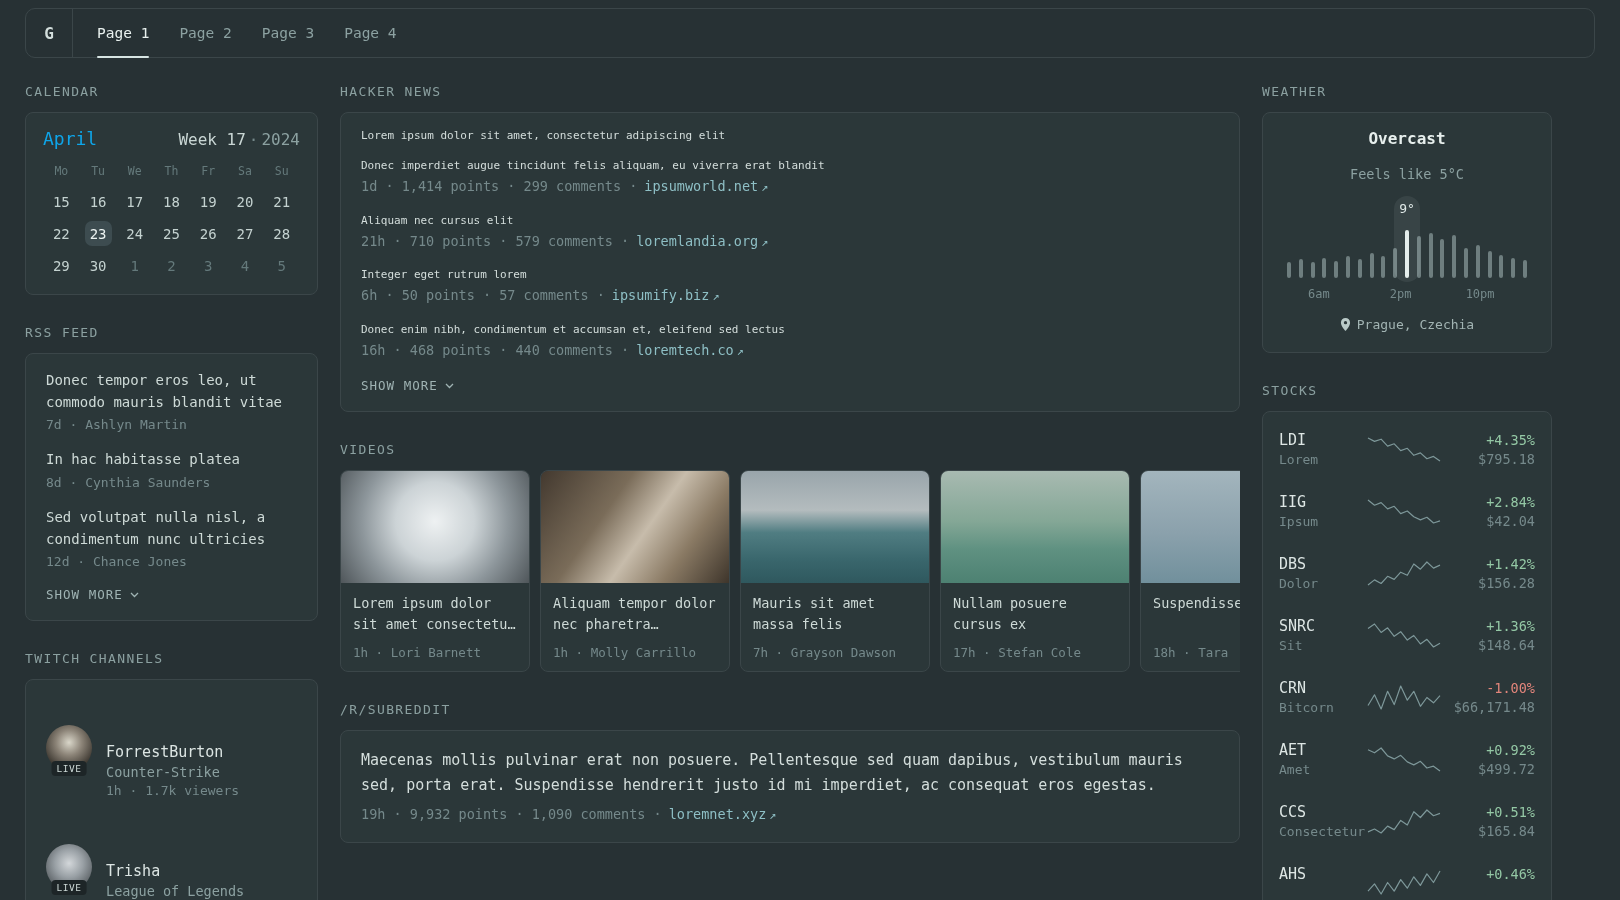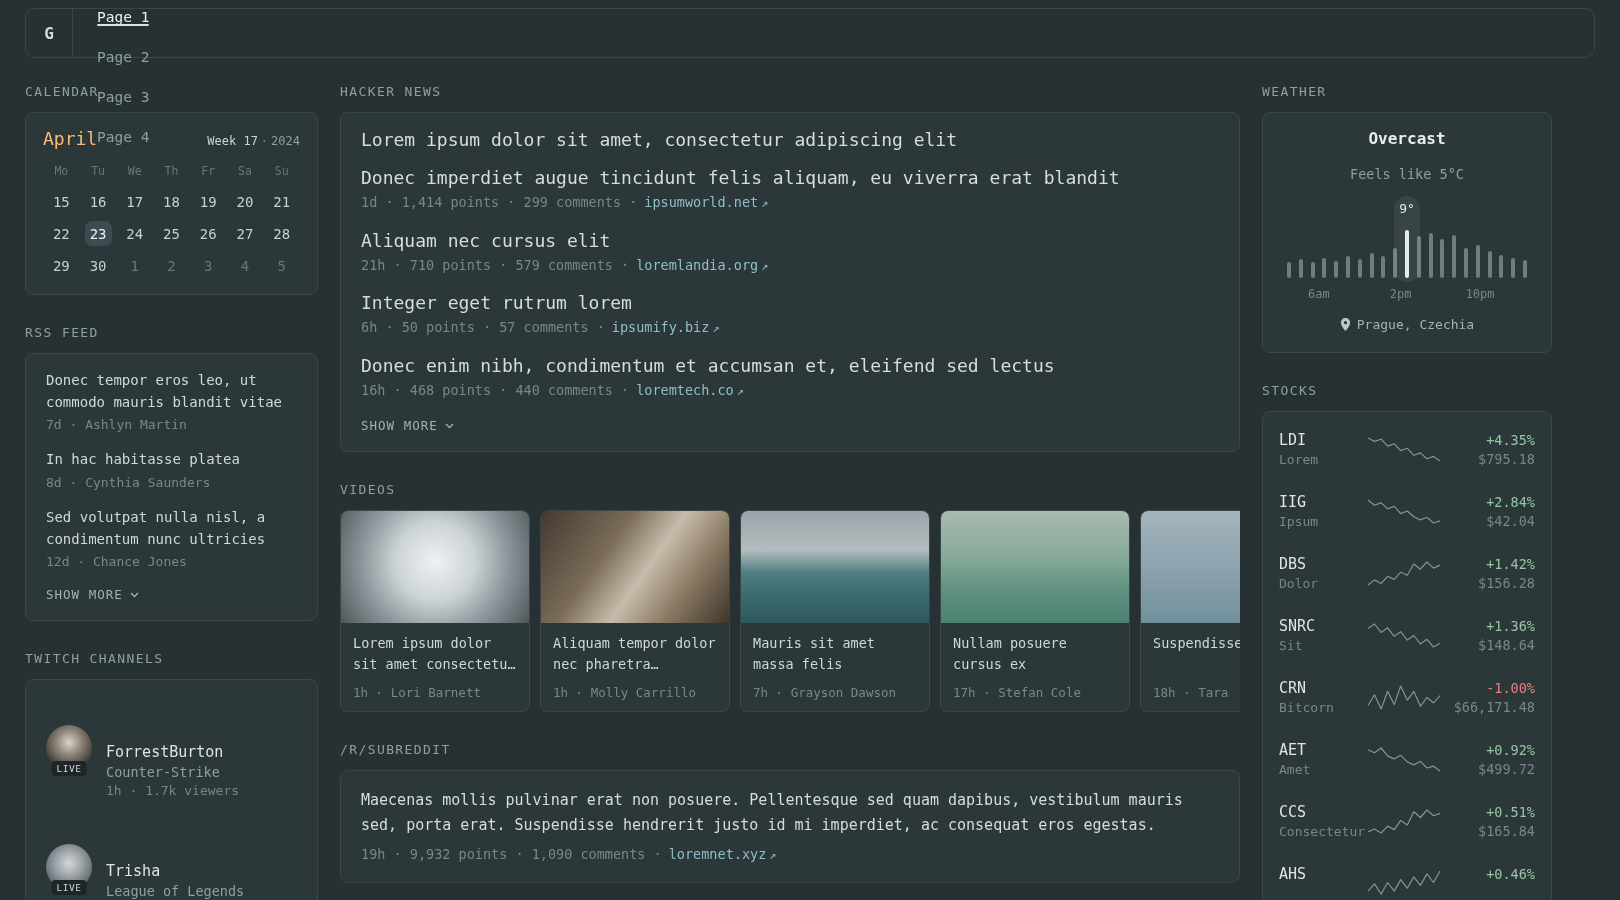--- a/index.html
+++ b/index.html
@@ -11,42 +11,42 @@
   html,body{width:1620px;height:900px;}
   body{
     overflow:hidden;background:var(--bg);color:var(--text);
     font-family:"DejaVu Sans Mono","Liberation Mono",monospace;font-size:14px;
   }
   
   .nav{margin:8px 25px 0;height:50px;border:1px solid var(--border);border-radius:10px;
        display:flex;align-items:stretch;}
   .logo{width:47px;display:flex;align-items:center;justify-content:center;
         color:#d3dedc;font-size:16px;font-weight:bold;border-right:1px solid var(--border);cursor:pointer;}
-  .tabs{display:flex;gap:24px;padding-left:24px;flex-direction:column;}
+  .tabs{display:flex;gap:30px;padding-left:24px;}
   .tab{display:flex;align-items:center;color:var(--muted);font-size:14.5px;position:relative;cursor:pointer;}
   .tab.active{color:#e9f1ef;}
   .tab.active::after{content:"";position:absolute;left:0;right:0;bottom:-1px;height:2px;
         background:#d6e4e2;border-radius:1px;}
   
   .content{display:grid;grid-template-columns:293px 900px 290px;gap:22px;
            padding:0 25px;margin-top:26px;align-items:start;}
   .widget+.widget{margin-top:30px;}
   .sec-header{color:var(--sec);font-size:13px;letter-spacing:1.4px;margin-bottom:13px;}
   .card{background:var(--card);border:1px solid var(--border);border-radius:8px;}
   .meta{font-size:13.5px;color:var(--dim);margin-top:5px;line-height:1.45;}
   .link{color:var(--link);text-decoration:none;margin-left:7px;cursor:pointer;}
   .arrow{margin-left:3px;font-size:12px;}
   .show-more{display:inline-flex;align-items:center;gap:7px;color:#9fb3b3;
              font-size:12.5px;letter-spacing:1px;margin-top:18px;cursor:pointer;background:none;border:none;
              font-family:inherit;}
   
   .cal-card{padding:15px 17px 16px;}
   .cal-top{display:flex;justify-content:space-between;align-items:baseline;}
-  .cal-month{font-size:18px;color:#fdba74;}
-  .cal-week{font-size:12px;color:var(--muted);}
+  .cal-month{font-size:18px;color:#0ea5e9;}
+  .cal-week{font-size:16px;color:var(--muted);}
   .cal-week .wk{color:#c9d6d4;}
   .cal-week .dot{color:var(--dim);margin:0 3px;}
   .cal-grid{display:grid;grid-template-columns:repeat(7,1fr);row-gap:7px;margin-top:15px;text-align:center;}
   .cal-dow{font-size:11.5px;color:#64797b;padding-bottom:4px;}
   .cal-day{display:flex;align-items:center;justify-content:center;}
   .cal-day span{min-width:27px;height:25px;display:inline-flex;align-items:center;justify-content:center;
                 font-size:14px;color:#c4d2d0;border-radius:7px;}
   .cal-day.out span{color:#64797b;}
   .cal-day span.sel{background:#3d4c50;color:#ecf3f1;}
   
@@ -64,21 +64,21 @@
   .av-2{background:radial-gradient(circle at 50% 42%,#d3d7da 0%,#99a0a5 40%,#565c60 80%,#3a3f42 100%);}
   .av-3{background:radial-gradient(circle at 50% 40%,#ecddc5 0%,#c6ad8c 45%,#77664f 85%,#544633 100%);}
   .live{position:absolute;left:50%;bottom:-5px;transform:translateX(-50%);
         background:#1d2527;color:#cdd9d7;font-size:9.5px;letter-spacing:.5px;
         padding:2px 5px;border-radius:4px;}
   .tw-name{font-size:15px;color:#dce5e3;margin-top:45px;}
   .tw-game{font-size:13.5px;color:var(--muted);margin-top:3px;}
   .tw-view{font-size:13px;color:var(--dim);margin-top:3px;}
   
   .hn-card{padding:16px 20px 18px;}
-  .hn-title{font-size:18px;color:#d4dedc;cursor:pointer;}
+  .hn-title{font-size:11px;color:#d4dedc;cursor:pointer;}
   .hn-item+.hn-item{margin-top:17px;}
   
   .videos-row{display:flex;gap:10px;overflow:hidden;width:900px;}
   .video-card{width:190px;flex:none;background:var(--card);border:1px solid var(--border);
               border-radius:8px;overflow:hidden;cursor:pointer;}
   .thumb{height:112px;}
   .thumb-1{background:radial-gradient(circle at 50% 45%,#eef1f2 0%,#ccd3d6 35%,#8d969b 65%,#4f565a 100%);}
   .thumb-2{background:linear-gradient(125deg,#43392f 0%,#7a6c59 35%,#c7bcab 55%,#8a7a64 75%,#3e352b 100%);}
   .thumb-3{background:linear-gradient(180deg,#99a5ab 0%,#b4bcbe 35%,#507d82 55%,#39666c 80%,#2f585e 100%);}
   .thumb-4{background:linear-gradient(180deg,#a8bab1 0%,#84a796 45%,#5f9181 70%,#4d8172 100%);}

